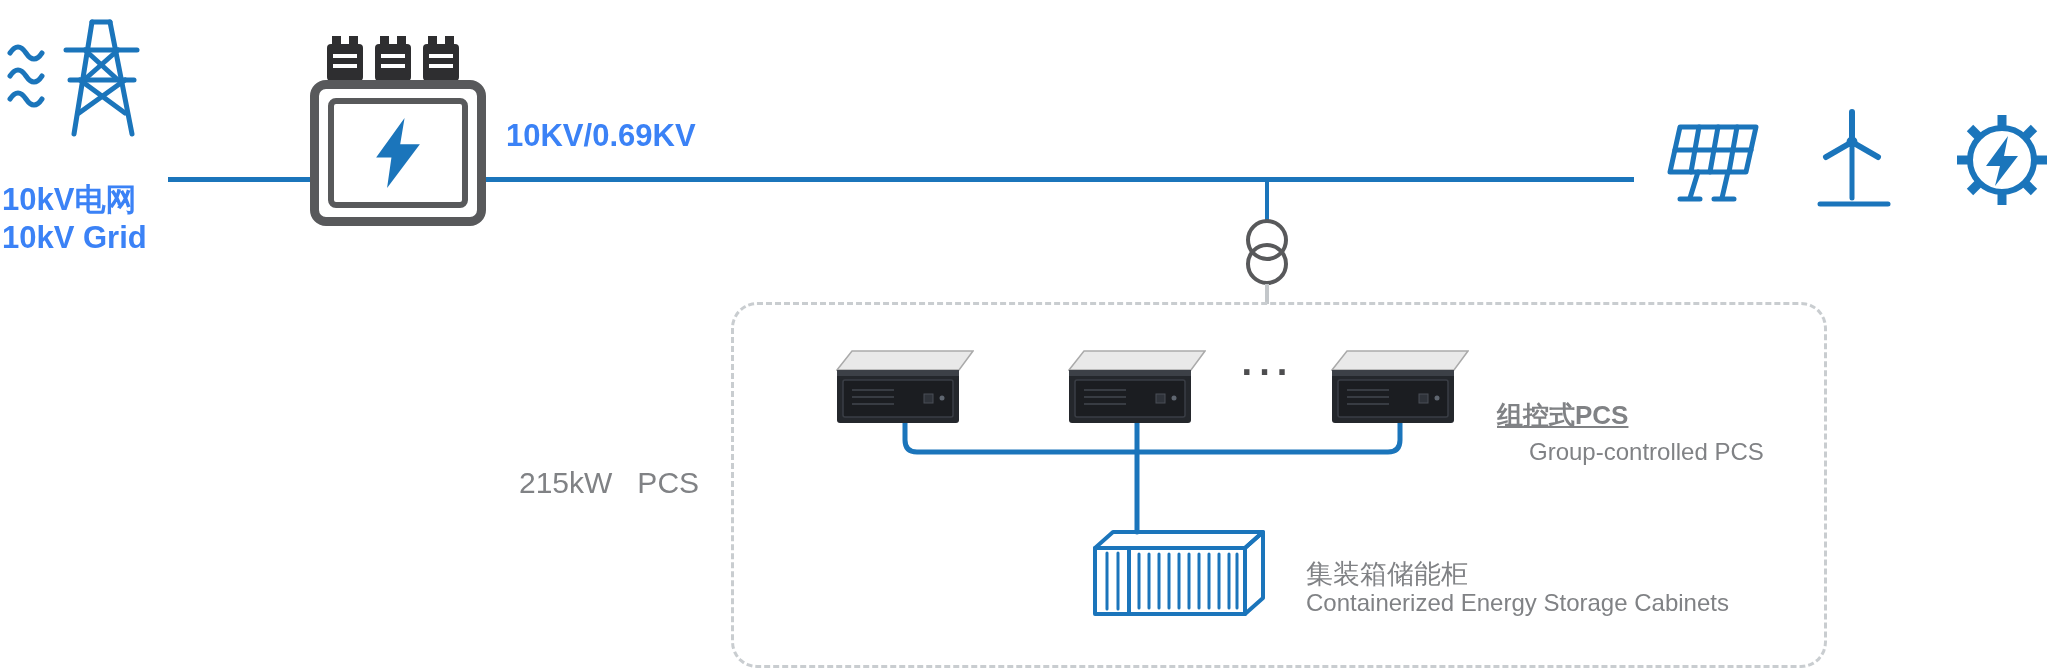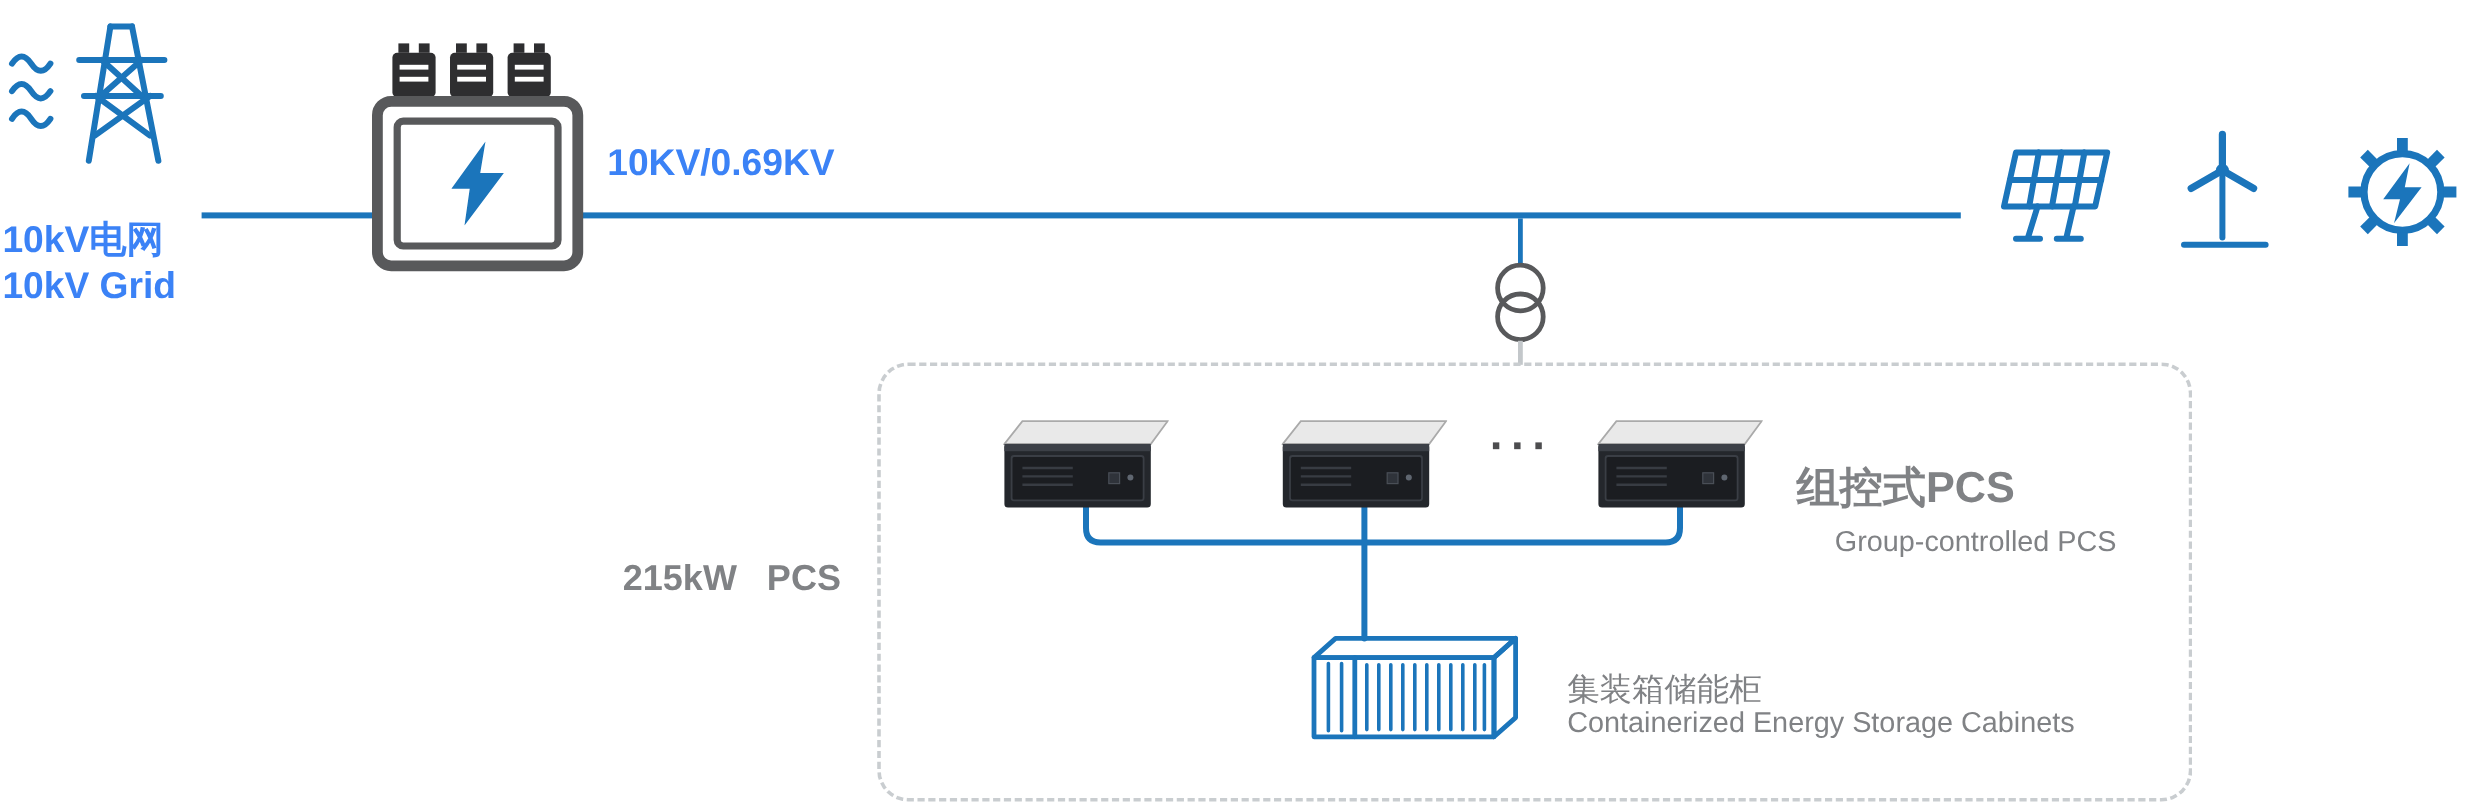--- a/index.html
+++ b/index.html
@@ -26,22 +26,22 @@
     display:flex;align-items:center;justify-content:center;
   }
   .dashed-box{
     left:731px;top:302px;width:1096px;height:366px;box-sizing:border-box;
     border:3px dashed #c9cdd0;border-radius:26px;
   }
   .pcs-ellipsis{
     left:1228px;top:352px;width:80px;height:40px;line-height:40px;text-align:center;
     font-size:38px;font-weight:bold;color:#4d4d4f;letter-spacing:5px;white-space:pre;
   }
-  .rating-label{left:519px;top:466px;font-size:30px;white-space:pre;font-weight:bold;}
-  .group-label-cn{left:1497px;top:382px;font-size:36px;font-weight:bold;}
+  .rating-label{left:519px;top:466px;font-size:30px;white-space:pre;font-weight:normal;}
+  .group-label-cn{left:1497px;top:398px;font-size:26px;font-weight:bold;text-decoration:underline;}
   .group-label-en{left:1497px;top:438px;font-size:24px;margin-left:32px;}
   .storage-label-cn{left:1306px;top:556px;font-size:27px;font-weight:normal;}
   .storage-label-en{left:1306px;top:589px;font-size:24px;text-align:center;}
 </style>
 </head>
 <body>
 
 <div class="stage">
 
   <svg class="abs" style="left:6px;top:8px" width="135" height="132" viewBox="0 0 135 132">

